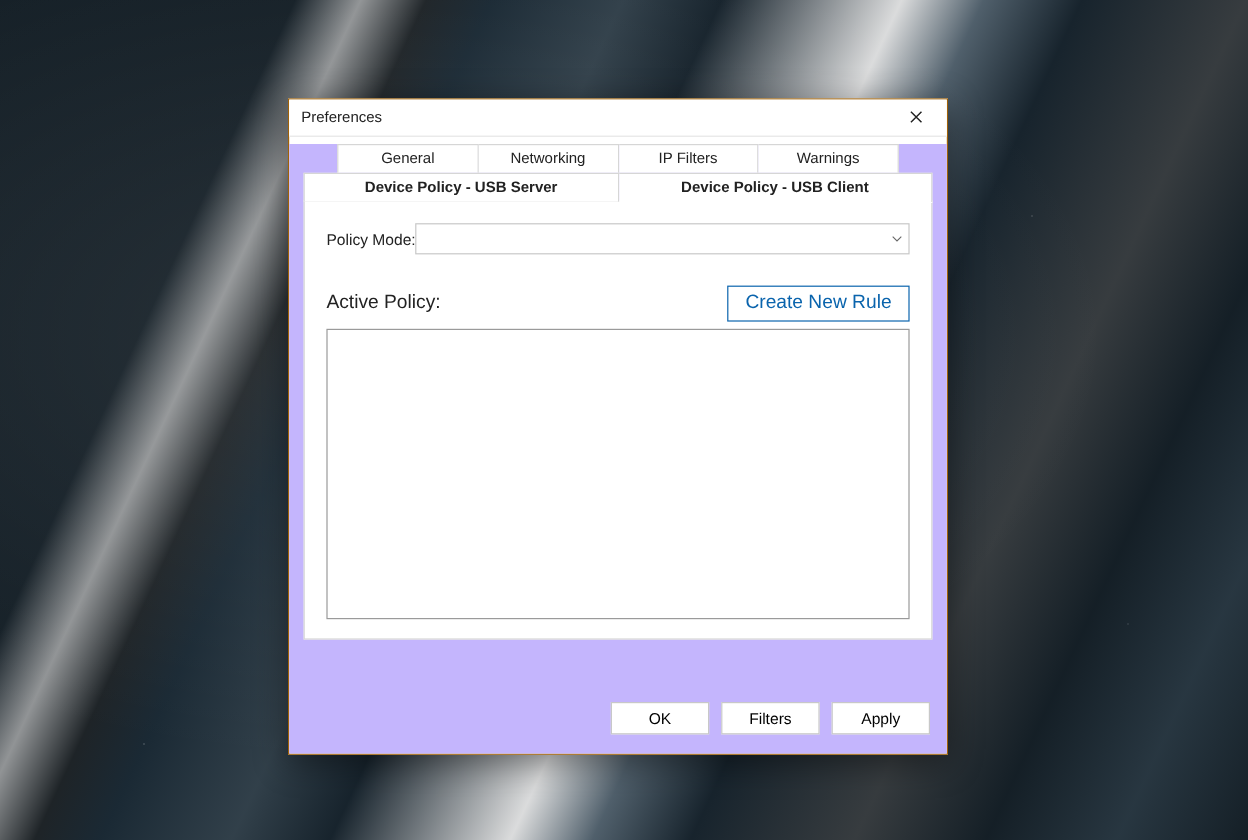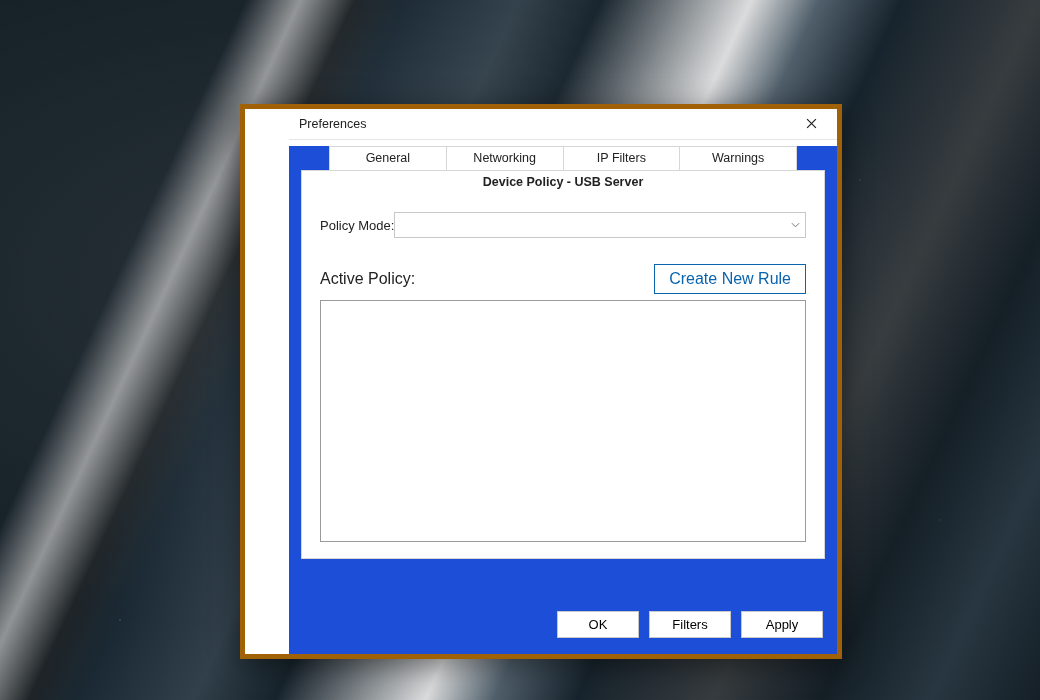--- a/index.html
+++ b/index.html
@@ -44,26 +44,25 @@
       radial-gradient(1.5px 1.5px at 860px 180px, rgba(255,255,255,0.3), transparent 60%),
       radial-gradient(1.5px 1.5px at 940px 520px, rgba(255,255,255,0.22), transparent 60%),
       radial-gradient(1px 1px at 70px 500px, rgba(255,255,255,0.25), transparent 60%),
       radial-gradient(1px 1px at 200px 560px, rgba(255,255,255,0.2), transparent 60%);
     pointer-events:none;
   }
 
   .dialog {
     position: absolute;
     left: 240px;
-    top: 104px;
+    top: 82px;
     width: 548px;
     background: #fff;
-    border: 5px solid #a16207;
+    border: 1px solid #a16207;
     box-shadow: 0 6px 28px rgba(0,0,0,0.45);
-    padding-left: 44px;
   }
   .titlebar {
     display: flex;
     align-items: center;
     justify-content: space-between;
     height: 30px;
     padding: 0 6px 0 10px;
     background: #fff;
     border-bottom: 1px solid #e5e5e5;
   }
@@ -74,21 +73,21 @@
     width: 40px;
     height: 28px;
     display: flex;
     align-items: center;
     justify-content: center;
     cursor: default;
   }
   .titlebar .close svg { width: 11px; height: 11px; }
 
   .body {
-    background: #1d4ed8;
+    background: #c4b5fd;
     padding: 0 0 6px 0;
   }
 
   .tabs-wrap {
     margin: 6px 12px 0 12px;
   }
   .tabs-row {
     display: flex;
   }
   .tabs-row.row1 { padding: 0 28px 0 28px; }
@@ -210,20 +209,21 @@
   <div class="body">
     <div class="tabs-wrap">
       <div class="tabs-row row1">
         <div class="tab"><span>General</span></div>
         <div class="tab"><span>Networking</span></div>
         <div class="tab"><span>IP Filters</span></div>
         <div class="tab"><span>Warnings</span></div>
       </div>
       <div class="tabs-row row2">
         <div class="tab"><span>Device Policy - USB Server</span></div>
+        <div class="tab active"><span>Device Policy - USB Client</span></div>
       </div>
 
       <div class="tab-panel-border">
 
         <div class="form-row">
           <label>Policy Mode:</label>
           <div class="select">
             <span class="chev">
               <svg viewBox="0 0 10 10">
                   <path d="M1 3 L5 7 L9 3" stroke="#666" stroke-width="1" fill="none"></path>

